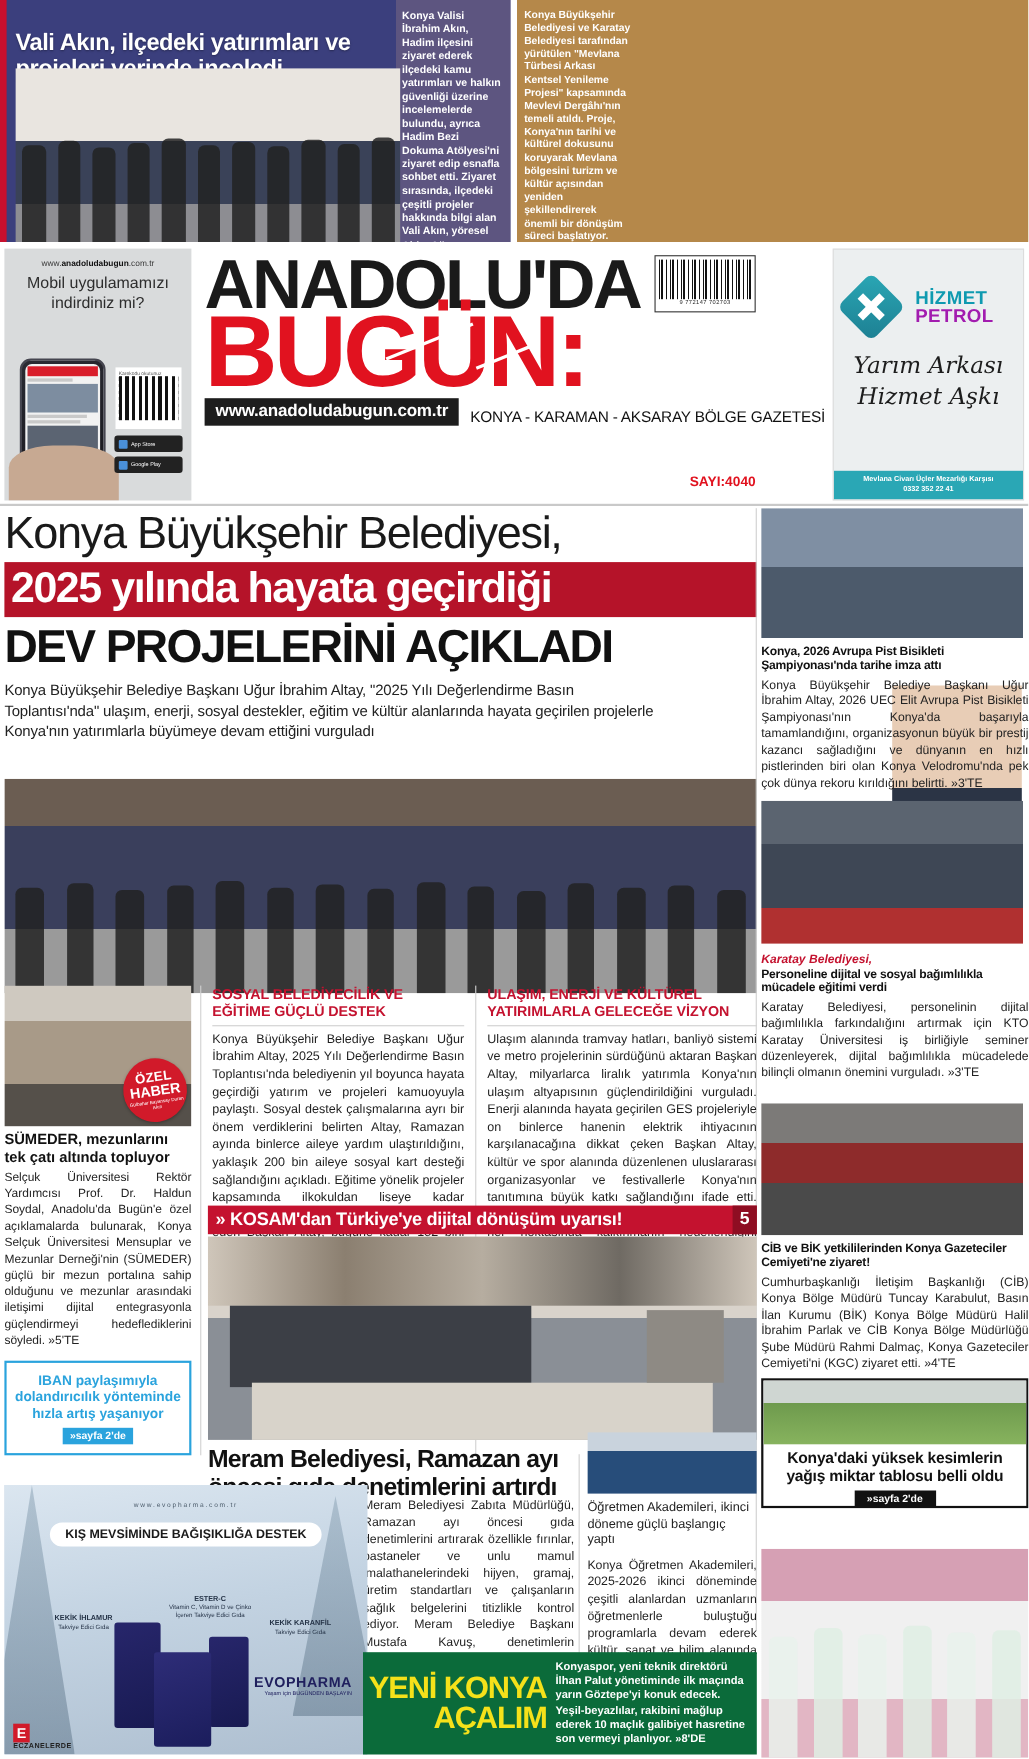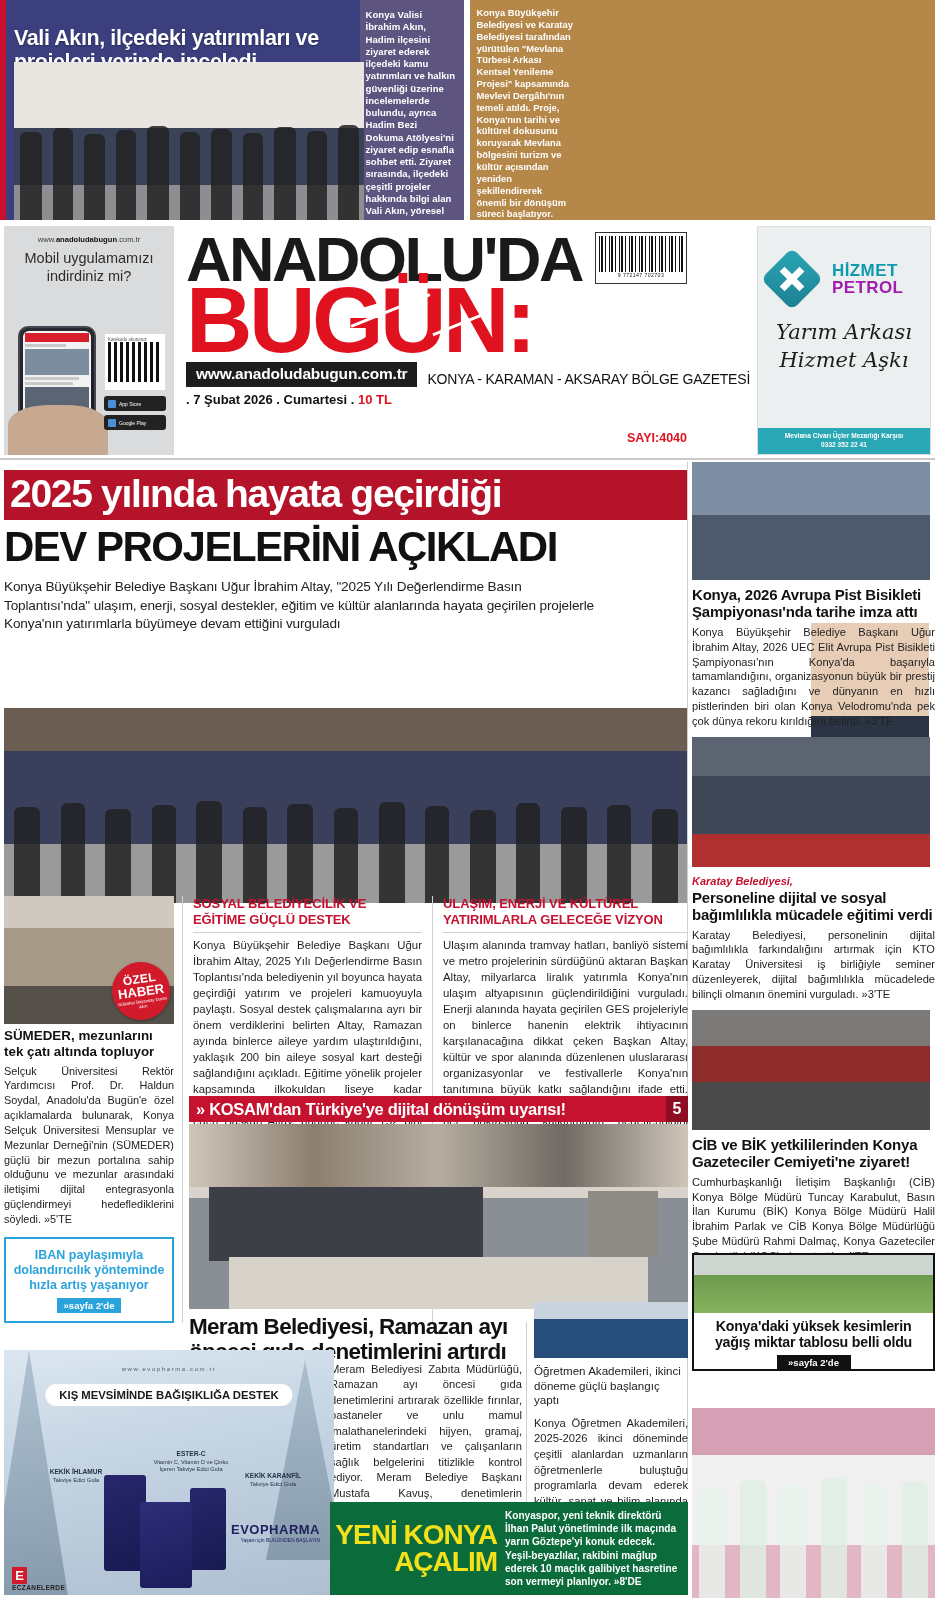--- a/index.html
+++ b/index.html
@@ -94,21 +94,21 @@
   .hl2 { background:#b51329; color:#fff; font-weight:bold; font-size:39px; line-height:1.12; letter-spacing:-1.3px; padding:2px 6px 4px 6px; margin-top:6px; display:block; }
   .hl3 { font-size:42px; font-weight:bold; color:#111; letter-spacing:-1.5px; line-height:1.06; margin-top:5px; }
   .lead-p { font-size:13.6px; color:#222; line-height:1.36; margin-top:9px; width:605px; letter-spacing:-0.15px; }
   .lead-photo { position:absolute; left:4px; top:250px; width:684px; height:195px; overflow:hidden; }
   .lead-portrait { position:absolute; right:6px; top:165px; width:118px; height:150px; overflow:hidden; }
 
   
   .rcol { position:absolute; left:692px; top:462px; width:243px; }
   .rcol .vrule { position:absolute; left:-5px; top:0; width:1px; height:1020px; background:#cfcfcf; }
   .rimg { width:238px; height:118px; overflow:hidden; display:block; }
-  .rhead { font-size:15px; font-weight:bold; color:#111; line-height:1.16; margin:6px 0 4px 0; letter-spacing:-0.2px; }
+  .rhead { font-size:11px; font-weight:bold; color:#111; line-height:1.16; margin:6px 0 4px 0; letter-spacing:-0.2px; }
   .rbody { font-size:11.1px; color:#222; line-height:1.34; text-align:justify; }
   .kicker { font-size:11px; font-weight:bold; font-style:italic; color:#c4122f; margin-top:8px; }
 
   
   .tri { position:absolute; left:4px; top:896px; width:684px; display:flex; gap:0; }
   .tri .col { position:relative; }
   .col-a { width:178px; padding-right:8px; }
   .col-b { width:250px; padding:0 10px; border-left:1px solid #d2d2d2; }
   .col-c { width:256px; padding-left:10px; border-left:1px solid #d2d2d2; }
   .sec-head { color:#c4122f; font-weight:bold; font-size:13px; line-height:1.2; letter-spacing:-0.1px; }
@@ -272,23 +272,20 @@
       <div class="logo-anadoluda">ANADOLU'DA</div>
       <div class="logo-bugun">
         <span>BUGÜN:</span>
         <span class="slash"></span>
         <span class="slash2"></span>
       </div>
       <div class="mh-urlrow">
         <div class="mh-urlbox">www.anadoludabugun.com.tr</div>
         <div class="mh-region">KONYA - KARAMAN - AKSARAY BÖLGE GAZETESİ</div>
       </div>
-      <div class="mh-dateline">
-        <span>. 7 Şubat 2026 . Cumartesi . </span><span class="price">10 TL</span>
-      </div>
       <div class="mh-barcode">
         <div class="bars"></div>
         <div class="num">9 772147 702703</div>
       </div>
       <div class="mh-sayi">SAYI:4040</div>
     </div>
 
     <div class="mh-right">
       <div class="hp-logo">
         <div class="hp-diamond"></div>
@@ -305,20 +302,21 @@
         <div>Mevlana Civarı Üçler Mezarlığı Karşısı</div>
         <div>0332 352 22 41</div>
       </div>
     </div>
   </div>
 
   <div class="mainwrap">
     <div class="mh-rule"></div>
 
     <div class="lead">
+      <div class="hl1">Konya Büyükşehir Belediyesi,</div>
       <div class="hl2">2025 yılında hayata geçirdiği</div>
       <div class="hl3">DEV PROJELERİNİ AÇIKLADI</div>
       <div class="lead-p">Konya Büyükşehir Belediye Başkanı Uğur İbrahim Altay, "2025 Yılı Değerlendirme Basın Toplantısı'nda" ulaşım, enerji, sosyal destekler, eğitim ve kültür alanlarında hayata geçirilen projelerle Konya'nın yatırımlarla büyümeye devam ettiğini vurguladı</div>
     </div>
 
     <div class="lead-portrait">
       <div class="ph" style="background:linear-gradient(180deg,#e8cdb6 0 62%,#2b3445 62% 100%)"></div>
     </div>
 
     <div class="lead-photo">
@@ -357,21 +355,21 @@
 
     <div style="margin-top:8px">
       <div class="rimg" style="height:130px">
         <div class="ph pbg4"></div>
       </div>
       <div class="kicker">Karatay Belediyesi,</div>
       <div class="rhead" style="margin-top:2px">Personeline dijital ve sosyal bağımlılıkla mücadele eğitimi verdi</div>
       <div class="rbody">Karatay Belediyesi, personelinin dijital bağımlılıkla farkındalığını artırmak için KTO Karatay Üniversitesi iş birliğiyle seminer düzenleyerek, dijital bağımlılıkla mücadelede bilinçli olmanın önemini vurguladı. »3'TE</div>
     </div>
 
-    <div style="margin-top:8px">
+    <div style="margin-top:20px">
       <div class="rimg" style="height:120px">
         <div class="ph pbg5"></div>
       </div>
       <div class="rhead" style="margin-top:6px">CİB ve BİK yetkililerinden Konya Gazeteciler Cemiyeti'ne ziyaret!</div>
       <div class="rbody">Cumhurbaşkanlığı İletişim Başkanlığı (CİB) Konya Bölge Müdürü Tuncay Karabulut, Basın İlan Kurumu (BİK) Konya Bölge Müdürü Halil İbrahim Parlak ve CİB Konya Bölge Müdürlüğü Şube Müdürü Rahmi Dalmaç, Konya Gazeteciler Cemiyeti'ni (KGC) ziyaret etti. »4'TE</div>
     </div>
   </div>
 
   <div class="wbox">
     <div class="img"></div>

